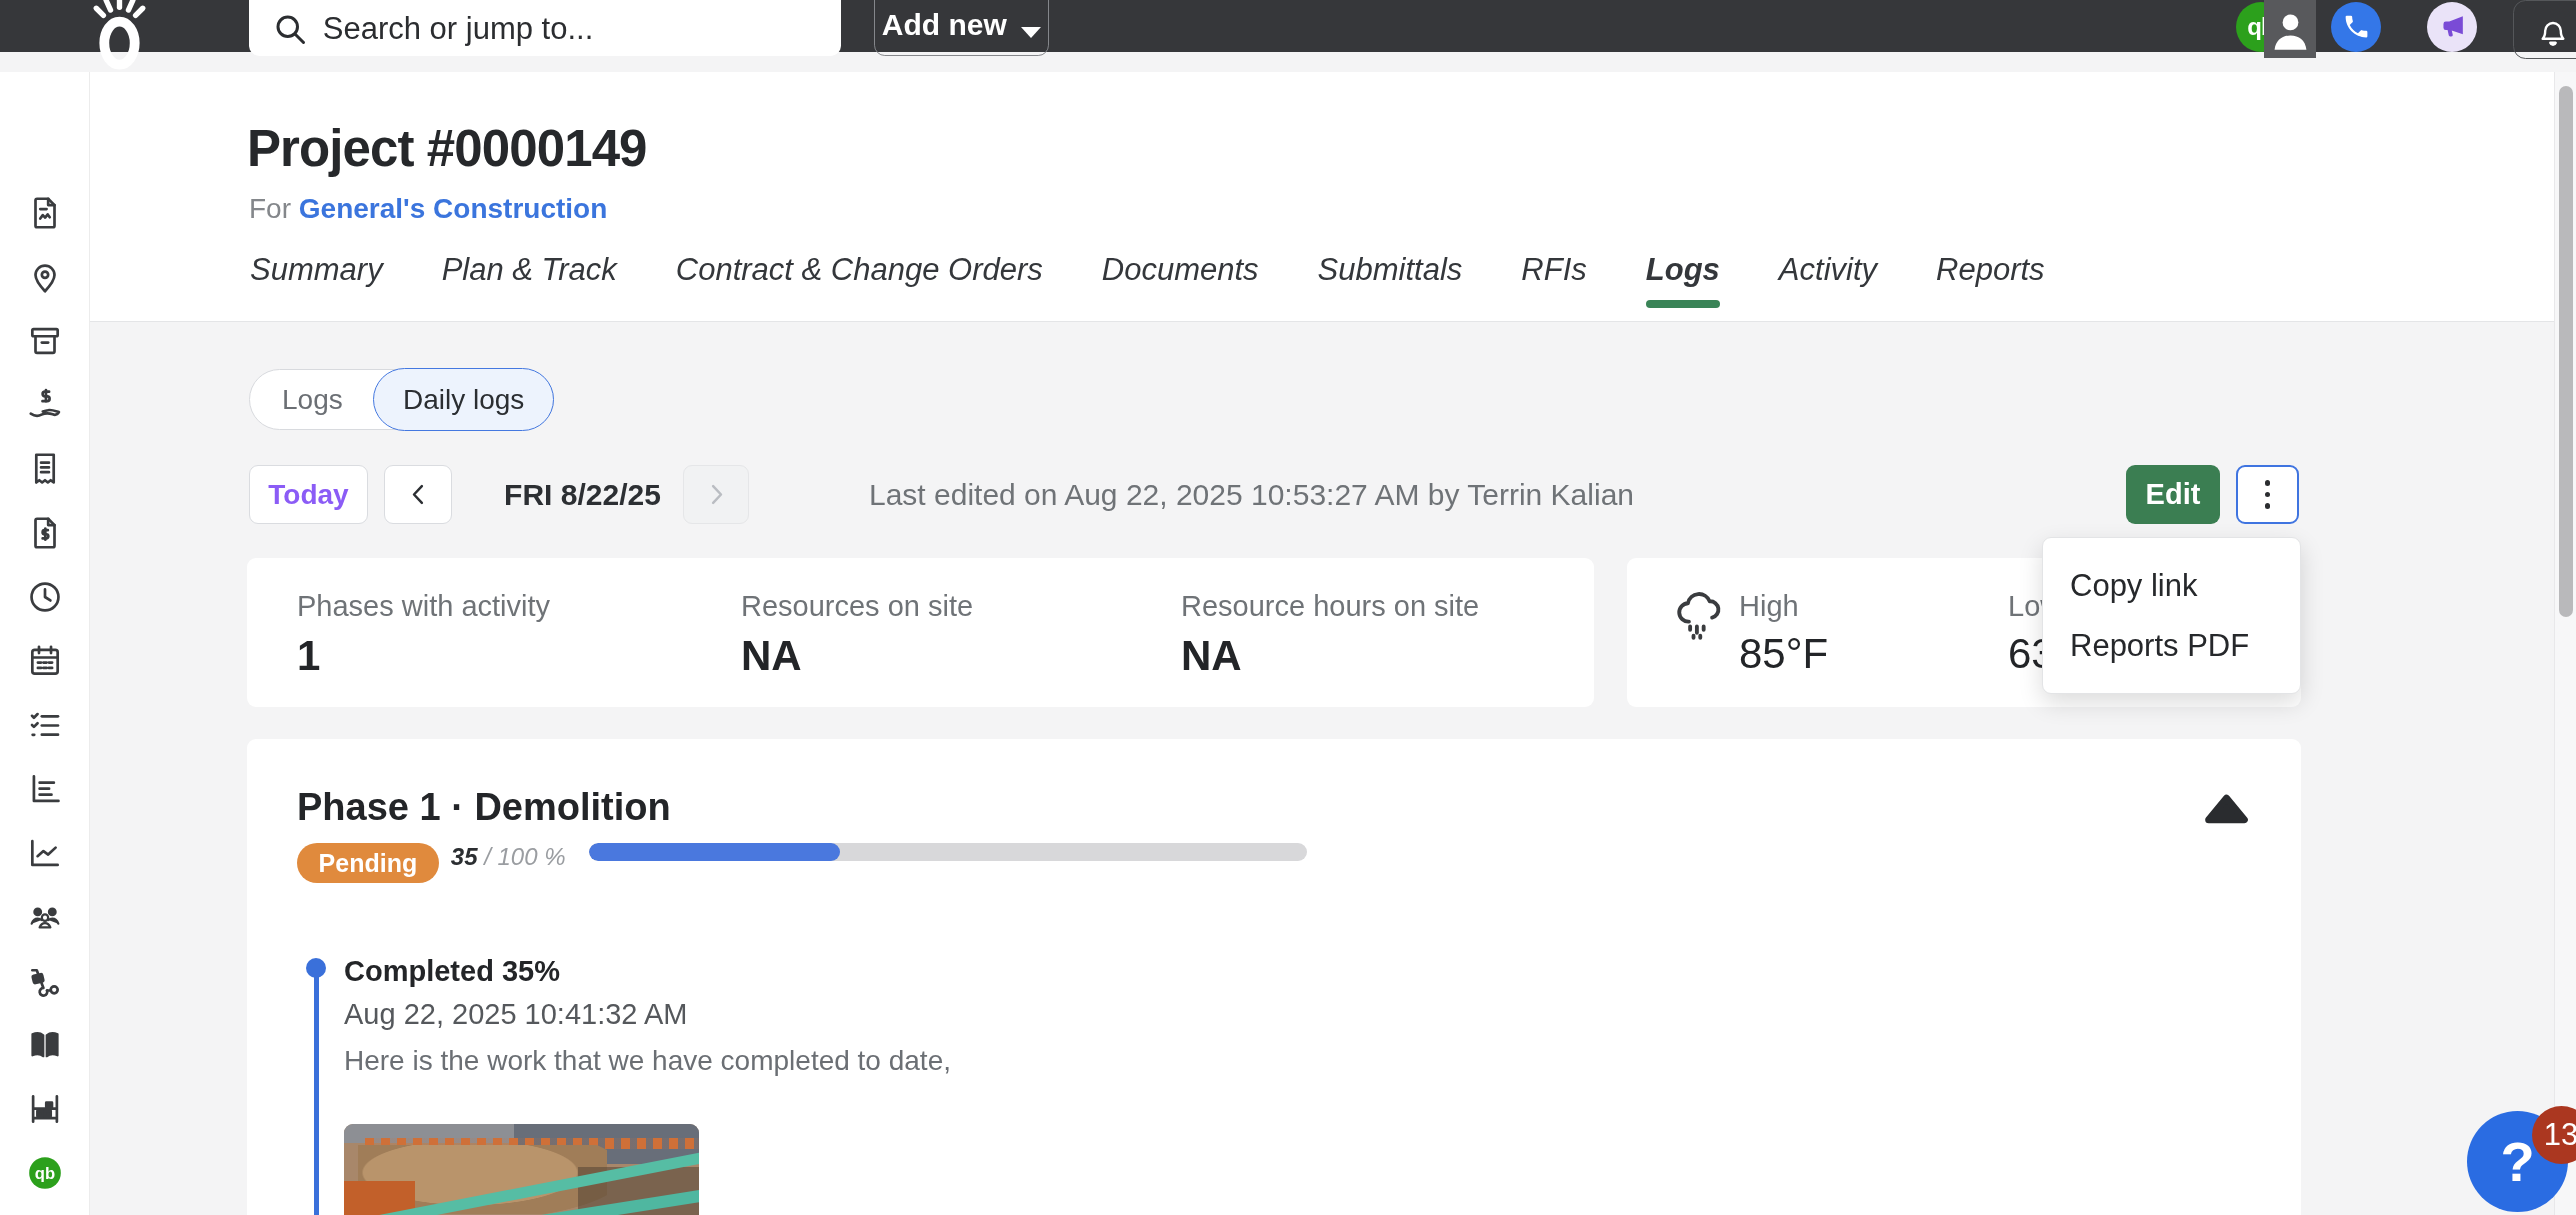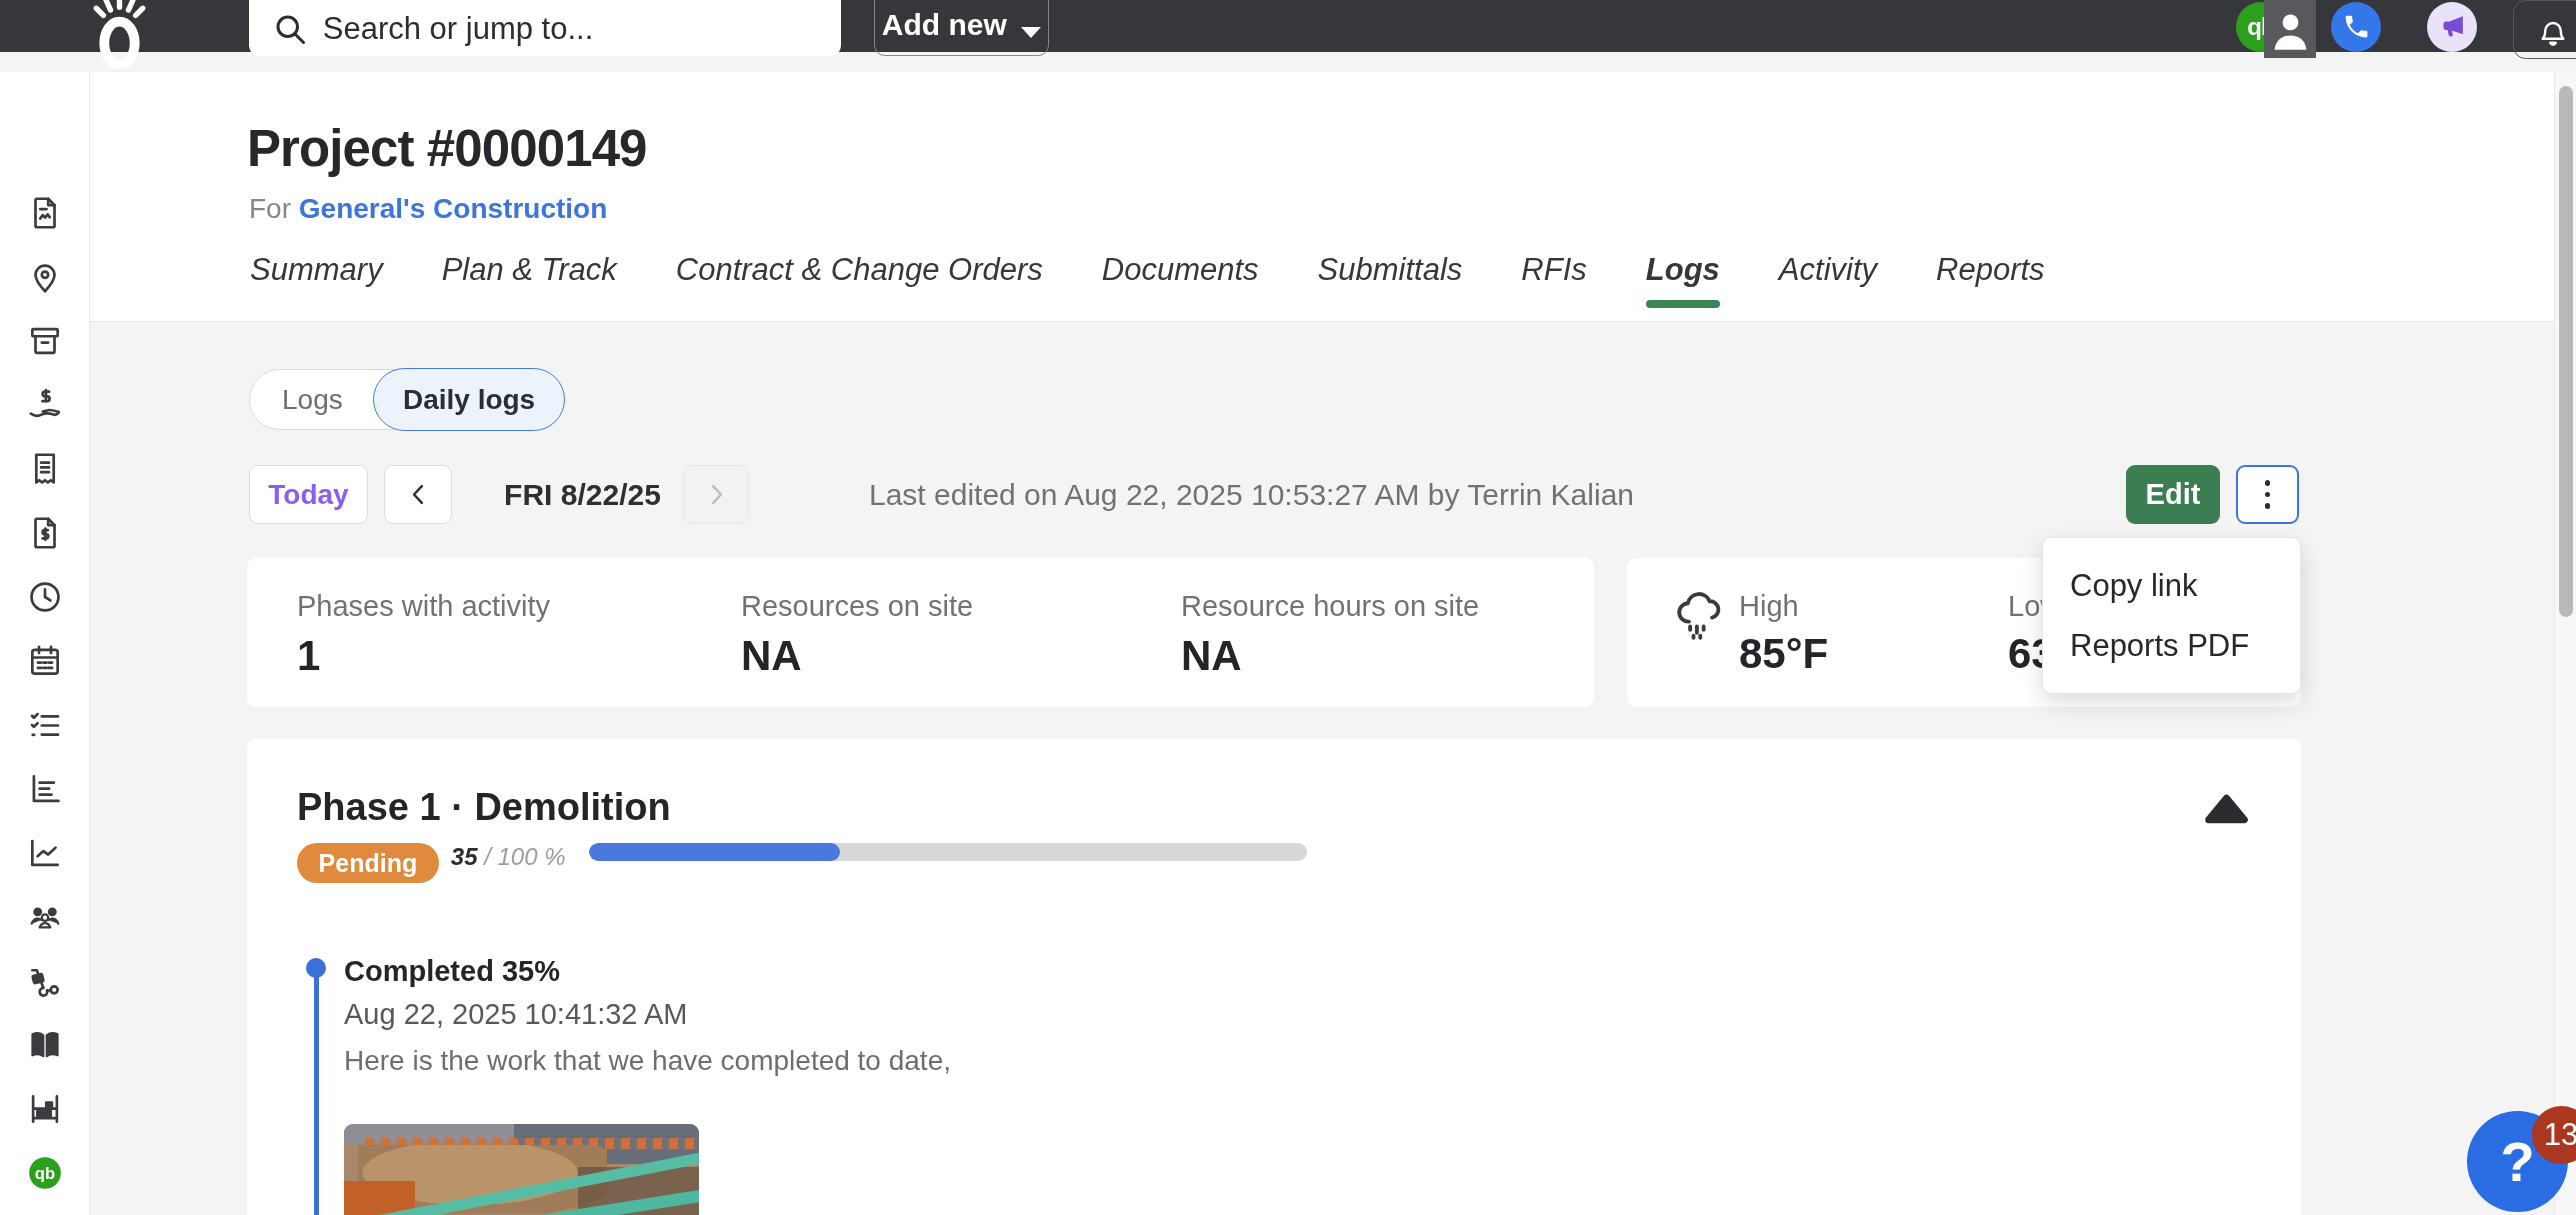--- a/index.html
+++ b/index.html
@@ -35,21 +35,21 @@
   .pj-sub { position:absolute; left:159px; top:121px; font-size:28px; color:#84878b; }
   .pj-sub a { color:#3b75dd; text-decoration:none; font-weight:600; cursor:pointer; }
   .tabs { position:absolute; left:160px; top:180px; display:flex; gap:59px;font-style:italic; }
   .tab { font-size:31px; color:#34373b; cursor:pointer; position:relative; padding-bottom:20px; white-space:nowrap; }
   .tab.active { font-weight:700; }
   .tab.active::after { content:""; position:absolute; left:0; right:0; bottom:0px; height:8px; border-radius:4.5px; background:#3a8457; }
 
   
   .segwrap { position:absolute; left:249px; top:369px; height:61px; display:inline-flex; align-items:stretch; background:#fff; border:1.8px solid #d8dade; border-radius:900px; z-index:6; }
   .seg { display:flex; align-items:center; padding:0 32px; font-size:28px; color:#6b6f74; cursor:pointer; border-radius:900px; }
-  .seg.active { background:#edf3fd; border:1.8px solid #4478e0; color:#2b2e32; font-weight:700; margin:-1.8px; padding:0 29px; }
+  .seg.active { background:#edf3fd; border:1.8px solid #4478e0; color:#2b2e32; font-weight:400; margin:-1.8px; padding:0 29px; }
 
   .daterow { position:absolute; left:249px; top:465px; right:276px; height:59px; z-index:6; }
   .btn { display:flex; align-items:center; justify-content:center; background:#fff; border:1.8px solid #dadce0; border-radius:9px; height:59px; cursor:pointer; }
   .today { position:absolute; left:0; width:119px; font-size:28px; color:#8b5cf6; font-weight:600; }
   .navprev { position:absolute; left:135px; width:68px; }
   .datelabel { position:absolute; left:230px; width:207px; height:59px; display:flex; align-items:center; justify-content:center; font-size:30px; font-weight:700; color:#2c2f33; }
   .navnext { position:absolute; left:434px; width:66px; background:#f1f2f3; border-color:#e5e6e8; cursor:default; }
   .lastedited { position:absolute; left:620px; top:0; height:59px; display:flex; align-items:center; font-size:30px; color:#6f7377; white-space:nowrap; }
   .editbtn { position:absolute; left:1877px; width:94px; background:#3b7e52; border:none; color:#fff; font-size:29px; font-weight:600; }
   .kebabbtn { position:absolute; left:1987px; width:63px; border:2.7px solid #3f74e0; display:flex; flex-direction:column; gap:6.3px; align-items:center; justify-content:center; }
@@ -60,21 +60,21 @@
 
   
   .card { position:absolute; background:#fff; border-radius:9px; }
   .statcard { left:247px; top:558px; width:1347px; height:149px; }
   .stat { position:absolute; top:0; height:100%; }
   .stat .slabel { position:absolute; top:32px; font-size:29px; color:#6f7377; white-space:nowrap; }
   .stat .svalue { position:absolute; top:74px; font-size:42px; font-weight:800; color:#232528; }
   .weathercard { left:1627px; top:558px; width:674px; height:149px; }
   .wcol { position:absolute; top:0; height:100%; }
   .wlabel { position:absolute; top:32px; font-size:29px; color:#6f7377; }
-  .wvalue { position:absolute; top:72px; font-size:42px; font-weight:700; color:#232528; white-space:nowrap; }
+  .wvalue { position:absolute; top:72px; font-size:42px; font-weight:400; color:#232528; white-space:nowrap; }
   .rainicon { position:absolute; left:45px; top:31px; }
 
   
   .phasecard { left:247px; top:739px; width:2054px; height:504px; }
   .ph-title { position:absolute; left:50px; top:47px; font-size:38px; font-weight:800; color:#232528; }
   .collapse { position:absolute; left:1956px; top:54px; cursor:pointer; }
   .badgerow { position:absolute; left:50px; top:104px; height:40px; display:flex; }
   .pending { background:#e08a3d; color:#fff; font-size:25px; font-weight:700; border-radius:900px; padding:6.3px 21.6px; }
   .frac { margin-left:12px; font-size:24px; font-weight:700; color:#2b2e31; white-space:nowrap;font-style:italic; }
   .frac .rest { color:#9a9da1; font-weight:400; }

